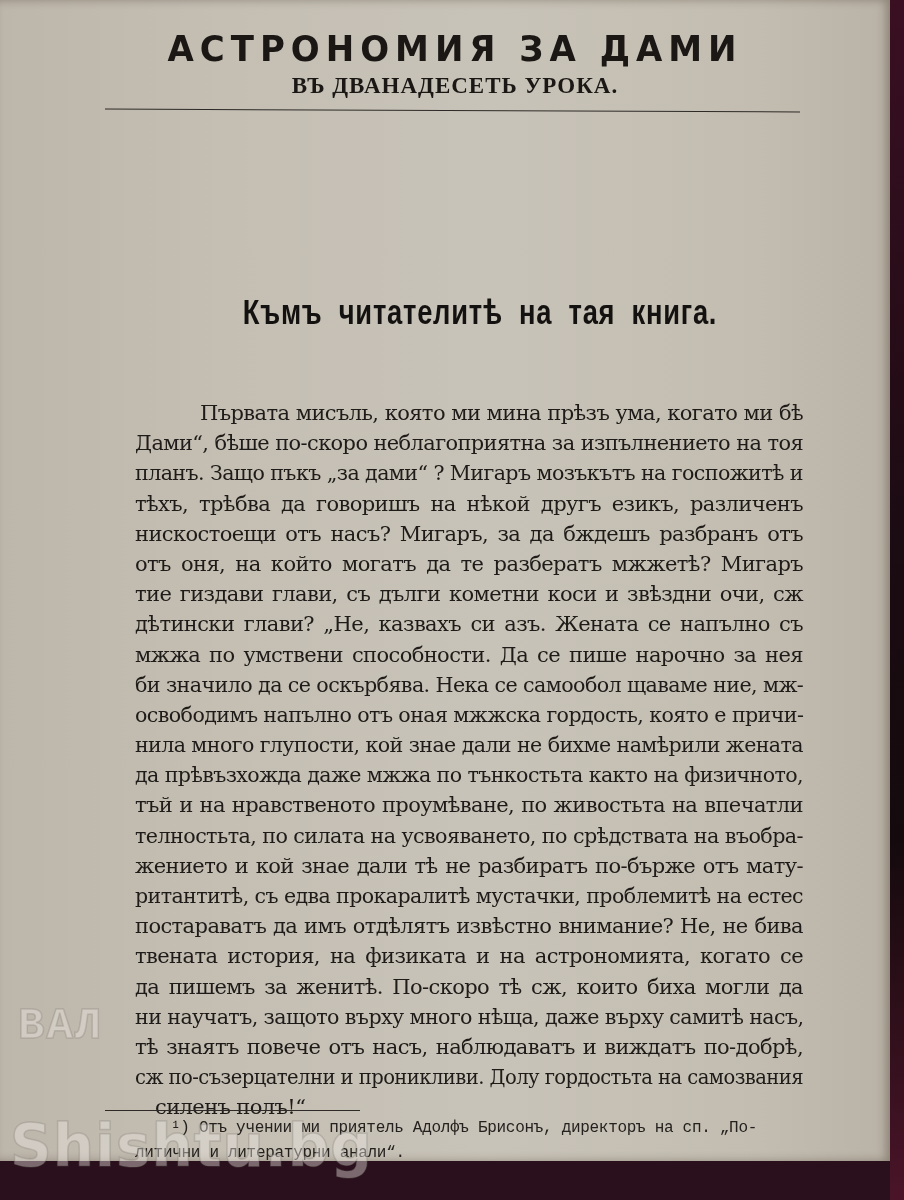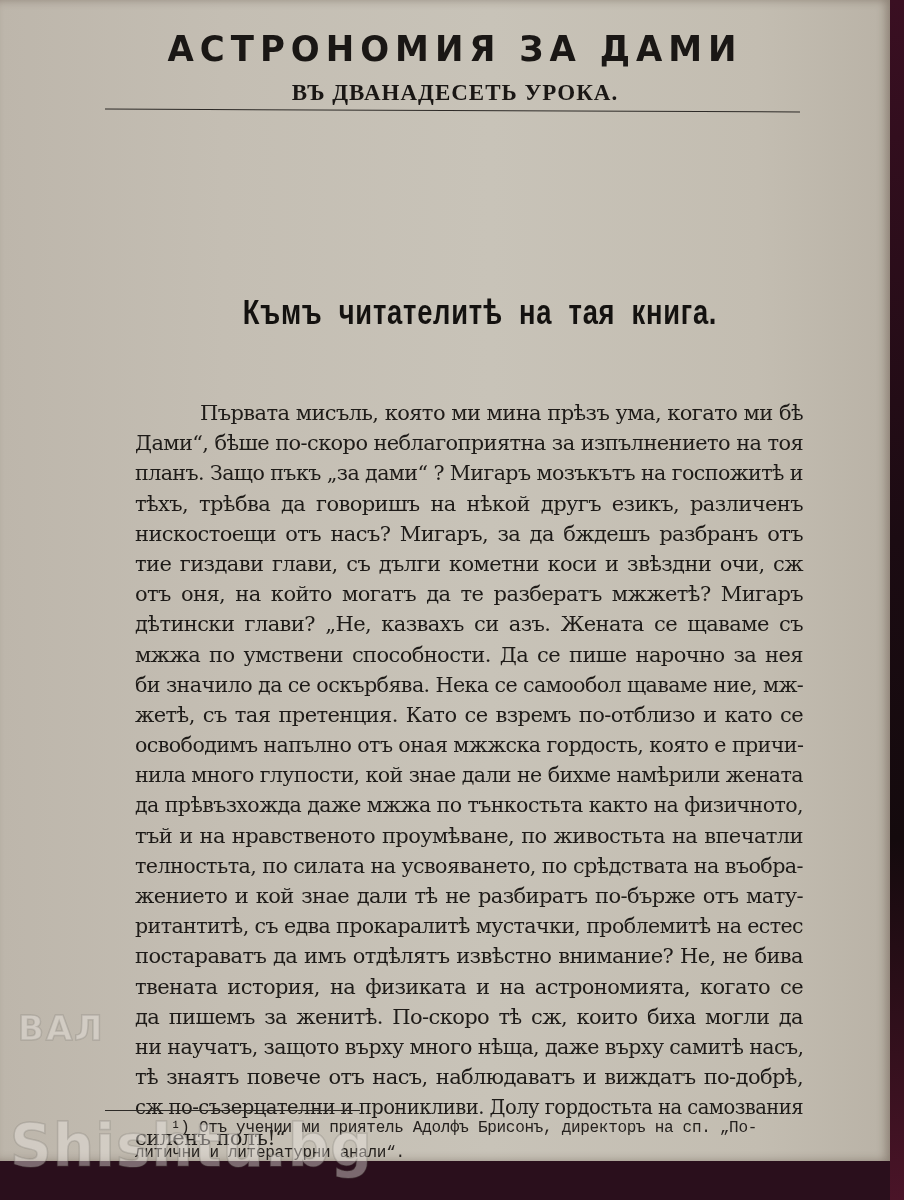--- a/index.html
+++ b/index.html
@@ -45,21 +45,21 @@
     font-size: 34px;
     letter-spacing: 6px;
     line-height: 40px;
     transform: scaleY(1.05);
   }
   .rh-subtitle {
     font-family: "Liberation Serif", "DejaVu Serif", serif;
     font-weight: bold;
     font-size: 23px;
     letter-spacing: 1px;
-    margin-top: 11px;
+    margin-top: 4px;
     line-height: 28px;
   }
   .rule-top {
     position: absolute;
     left: 105px;
     top: 110px;
     width: 695px;
     height: 0;
     border-top: 1.5px solid #2d2a27;
     transform: rotate(0.25deg);
@@ -96,20 +96,21 @@
     text-align-last: justify;
     height: 30.2px;
     letter-spacing: -0.6px;
     transform-origin: left;
   }
   .line.indent {
     padding-left: 65px;
   }
   .line.last {
     text-align-last: left;
+    margin-left: 20px;
   }
   sup {
     font-size: 12px;
     line-height: 0;
   }
   .rule-foot {
     position: absolute;
     left: 105px;
     top: 1110px;
     width: 255px;
@@ -137,21 +138,21 @@
     left: -10px;
     top: 1000px;
     width: 430px;
     height: 200px;
     color: rgba(235, 232, 226, 0.42);
     font-family: "DejaVu Sans", "Liberation Sans", sans-serif;
     font-weight: bold;
     pointer-events: none;
     -webkit-text-stroke: 1.5px rgba(120,115,108,0.28);
   }
-  .wm-small { position: absolute; left: 28px; top: 8px; font-size: 34px; letter-spacing: 2px; }
+  .wm-small { position: absolute; left: 28px; top: 1px; font-size: 44px; letter-spacing: 2px; font-family: Liberation Mono, monospace; }
   .wm-big { position: absolute; left: 10px; top: 20px; font-size: 108px; letter-spacing: -3px; }
   .wm-bottom { position: absolute; left: 20px; top: 112px; font-size: 58px; letter-spacing: 1px; }
 </style>
 </head>
 <body>
 
 <div class="page">
 
   <div class="running-head">
     <div class="rh-title">АСТРОНОМИЯ ЗА ДАМИ</div>
@@ -160,26 +161,25 @@
   <div class="rule-top"></div>
 
   <div class="chapter-title">Къмъ читателитѣ на тая книга.</div>
 
   <div class="body-text">
     <span class="line indent">Първата мисъль, която ми мина прѣзъ ума, когато ми бѣ</span>
     <span class="line" style="transform: scaleX(0.995529); width: 671px;">Дами“, бѣше по-скоро неблагоприятна за изпълнението на тоя</span>
     <span class="line" style="transform: scaleX(0.98091); width: 681px;">планъ. Защо пъкъ „за дами“ ? Мигаръ мозъкътъ на госпожитѣ и</span>
     <span class="line">тѣхъ, трѣбва да говоришъ на нѣкой другъ езикъ, различенъ</span>
     <span class="line">нискостоещи отъ насъ? Мигаръ, за да бждешъ разбранъ отъ</span>
+    <span class="line">отъ оня, на който могатъ да те разбератъ мжжетѣ? Мигаръ</span>
     <span class="line">тие гиздави глави, съ дълги кометни коси и звѣздни очи, сж</span>
-    <span class="line">отъ оня, на който могатъ да те разбератъ мжжетѣ? Мигаръ</span>
-    <span class="line">дѣтински глави? „Не, казвахъ си азъ. Жената се щаваме съ</span>
+    <span class="line">дѣтински глави? „Не, казвахъ си азъ. Жената се напълно съ</span>
     <span class="line">мжжа по умствени способности. Да се пише нарочно за нея</span>
     <span class="line" style="transform: scaleX(0.982353); width: 680px;">би значило да се оскърбява. Нека се самообол щаваме ние, мж-</span>
-    <span class="line">жетѣ, съ тая претенция. Като се взремъ по-отблизо и като се</span>
     <span class="line" style="transform: scaleX(0.98091); width: 681px;">освободимъ напълно отъ оная мжжска гордость, която е причи-</span>
     <span class="line" style="transform: scaleX(0.979472); width: 682px;">нила много глупости, кой знае дали не бихме намѣрили жената</span>
     <span class="line" style="transform: scaleX(0.979472); width: 682px;">да прѣвъзхожда даже мжжа по тънкостьта както на физичното,</span>
     <span class="line">тъй и на нравственото проумѣване, по живостьта на впечатли</span>
     <span class="line" style="transform: scaleX(0.985251); width: 678px;">телностьта, по силата на усвояването, по срѣдствата на въобра-</span>
     <span class="line">жението и кой знае дали тѣ не разбиратъ по-бърже отъ мату-</span>
     <span class="line" style="transform: scaleX(0.978038); width: 683px;">ритантитѣ, съ едва прокаралитѣ мустачки, проблемитѣ на естес</span>
     <span class="line">постараватъ да имъ отдѣлятъ извѣстно внимание? Не, не бива</span>
     <span class="line">твената история, на физиката и на астрономията, когато се</span>
     <span class="line">да пишемъ за женитѣ. По-скоро тѣ сж, които биха могли да</span>

